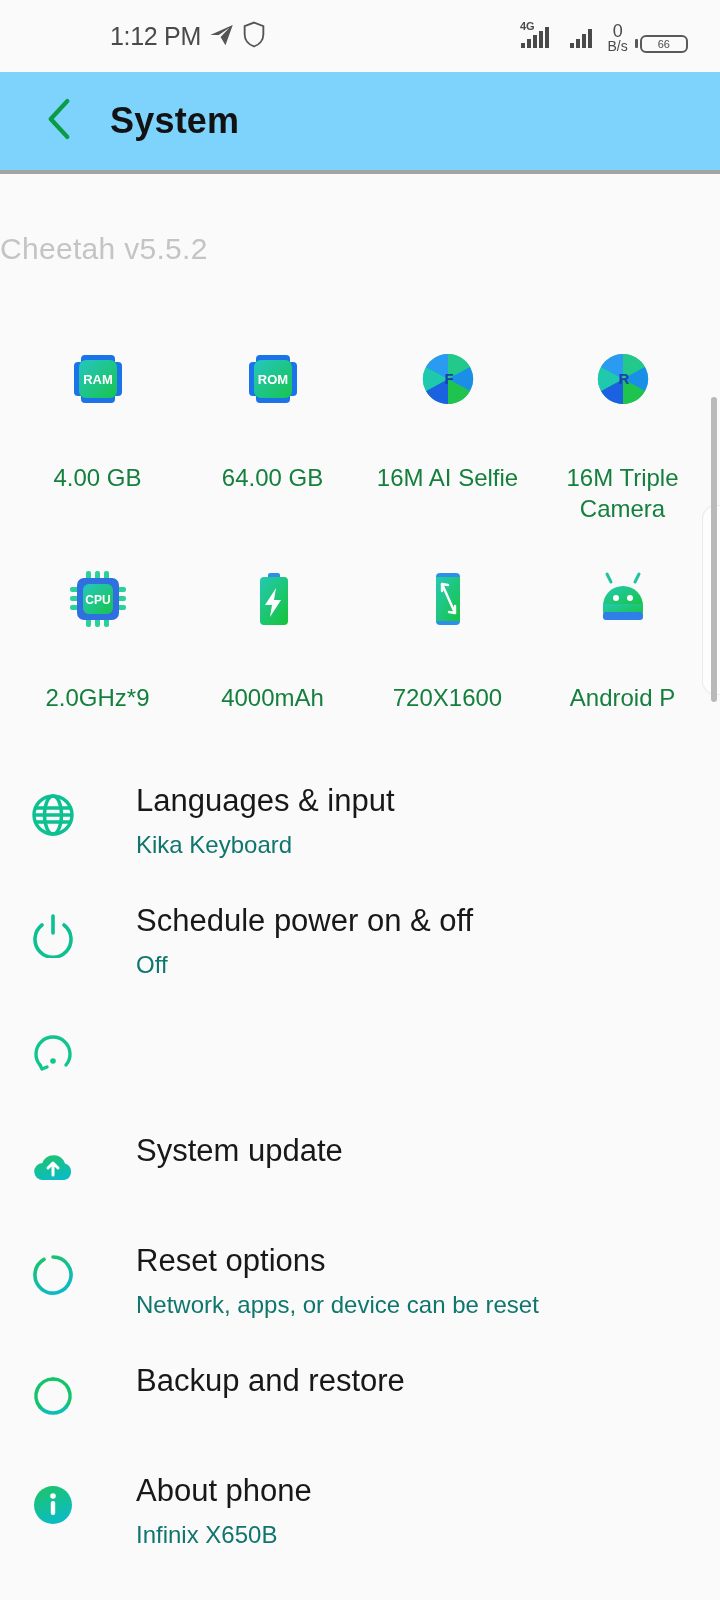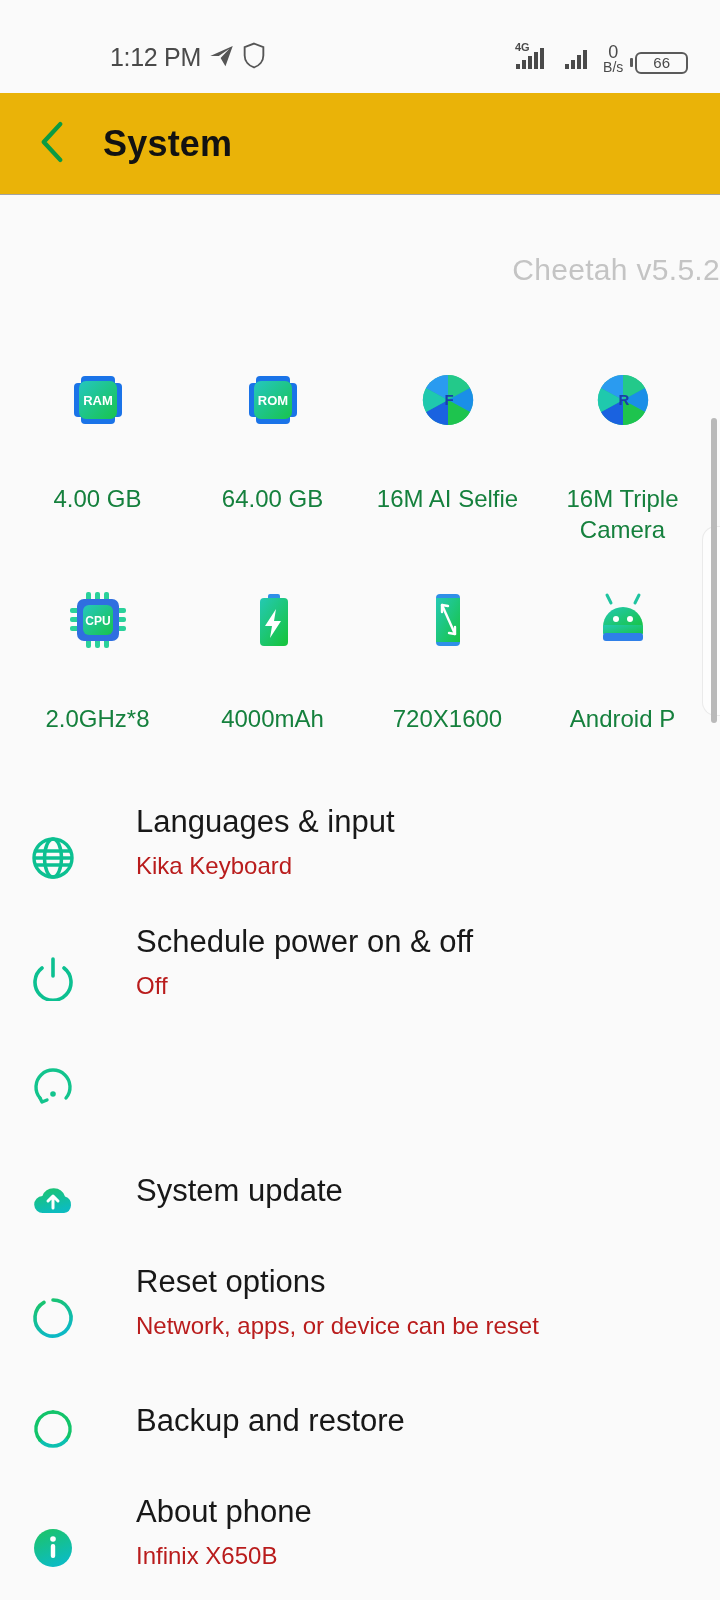--- a/index.html
+++ b/index.html
@@ -2,85 +2,85 @@
 <html><head>
 <meta charset="utf-8">
 <style>
   * { margin:0; padding:0; box-sizing:border-box; }
   html, body {
     width:720px; height:1600px;
     background:#fafafa;
     font-family:"Liberation Sans", sans-serif;
     overflow:hidden;
   }
-  #screen { position:relative; width:720px; height:1284px; background:#fafafa;margin-top:21px; }
+  #screen { position:relative; width:720px; height:1284px; background:#fafafa; }
 
   
   .statusbar {
     height:72px; display:flex; align-items:center;
     padding:0 26px; position:relative;
   }
   .sb-left { display:flex; align-items:center; gap:7px; margin-left:84px; }
   .sb-time { font-size:25px; color:#4a4a4a; letter-spacing:-0.3px; font-family:"Liberation Sans", sans-serif; }
   .sb-right { position:absolute; right:32px; display:flex; align-items:flex-end; gap:7px; }
   .netspeed { display:flex; flex-direction:column; align-items:center; line-height:0.95; color:#4a4a4a; }
   .netspeed .n { font-size:18px; }
   .netspeed .u { font-size:14px; }
   .battery {
     display:flex; align-items:center; gap:2px;
   }
   .batt-nub { width:3px; height:9px; background:#5a5a5a; border-radius:1px; }
   .batt-body {
     border:2px solid #5a5a5a; border-radius:6px;
-    padding:1px 16px; font-size:15px; color:#4a4a4a; line-height:1.1;
+    padding:1px 16px; font-size:11px; color:#4a4a4a; line-height:1.1;
     min-width:38px; text-align:center;
   }
 
   
   .appbar {
-    height:102px; display:flex; align-items:center; padding:0 25px;
-    background:#eab308; border-bottom:1px solid #a3a3a3;
+    height:102px; display:flex; align-items:center; padding:0 32px;
+    background:#7dd3fc; border-bottom:4px solid #a3a3a3;
   }
   .back-btn { width:54px; height:54px; display:flex; align-items:center; justify-content:center; }
   .page-title {
     font-size:36px; font-weight:bold; color:#121212;
     margin-left:24px; letter-spacing:0.2px;
   }
 
   
   .version {
-    text-align:right; font-size:30px; color:#c4c4c4;
+    text-align:left; font-size:30px; color:#c4c4c4;
     margin-top:58px; letter-spacing:0.3px;
   }
 
   
   .spec-grid {
     display:grid; grid-template-columns:repeat(4,1fr);
     margin-top:82px; padding:0 10px; row-gap:44px;
   }
   .spec-cell { display:flex; flex-direction:column; align-items:center;gap:33px; }
   .spec-ico { height:62px; display:flex; align-items:center; justify-content:center; }
   .spec-lbl {
     margin-top:20px; font-size:24px; color:#15803d;
     text-align:center; line-height:1.28; max-width:150px;
   }
 
   
   .list { margin-top:46px; }
   .row {
-    display:flex; align-items:flex-end;
+    display:flex; align-items:flex-start;
     padding:20px 46px 20px 30px; min-height:110px;
   }
   .row-ico {
     width:76px; flex:0 0 76px; display:flex;
     align-items:center; justify-content:flex-start; padding-top:12px;
   }
   .row-txt { padding-left:30px; padding-top:2px; }
   .row-title { font-size:31px; color:#181818; line-height:1.2; }
-  .row-sub { font-size:24px; color:#b91c1c; margin-top:12px; line-height:1.2; }
+  .row-sub { font-size:24px; color:#0f766e; margin-top:12px; line-height:1.2; }
 
   
   .scrollbar {
     position:absolute; right:3px; top:397px;
     width:6px; height:305px; background:#b9b9b9; border-radius:3px;
   }
   .edge-panel {
     position:absolute; right:0; top:505px; width:18px; height:190px;
     background:#fdfdfd; border:1px solid #eaeaea; border-right:none;
     border-radius:14px 0 0 14px;
@@ -240,21 +240,21 @@
               <rect x="3" y="37" width="9" height="5" rx="2"></rect>
             <rect x="50" y="19" width="9" height="5" rx="2"></rect>
               <rect x="50" y="28" width="9" height="5" rx="2"></rect>
               <rect x="50" y="37" width="9" height="5" rx="2"></rect>
           </g>
           <rect x="10" y="10" width="42" height="42" rx="7" fill="#2f6fe0"></rect>
           <rect x="16" y="16" width="30" height="30" rx="6" fill="url(#gCpu)"></rect>
           <text x="31" y="36" font-size="12" font-weight="bold" text-anchor="middle" fill="#fff" font-family="Liberation Sans, sans-serif">CPU</text>
         </svg>
       </div>
-      <div class="spec-lbl">2.0GHz*8</div>
+      <div class="spec-lbl">2.0GHz*9</div>
     </div>
 
     <div class="spec-cell">
       <div class="spec-ico">
         <svg width="62" height="62" viewBox="0 0 62 62">
           <defs>
               <linearGradient id="gBat" x1="0" y1="0" x2="0.8" y2="1">
             <stop offset="0" stop-color="#24c9b4"></stop>
                 <stop offset="1" stop-color="#17c442"></stop>
               </linearGradient>

